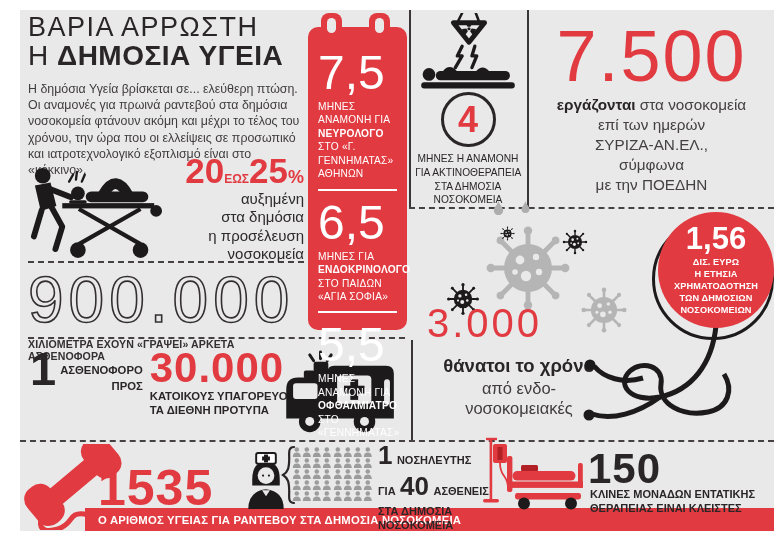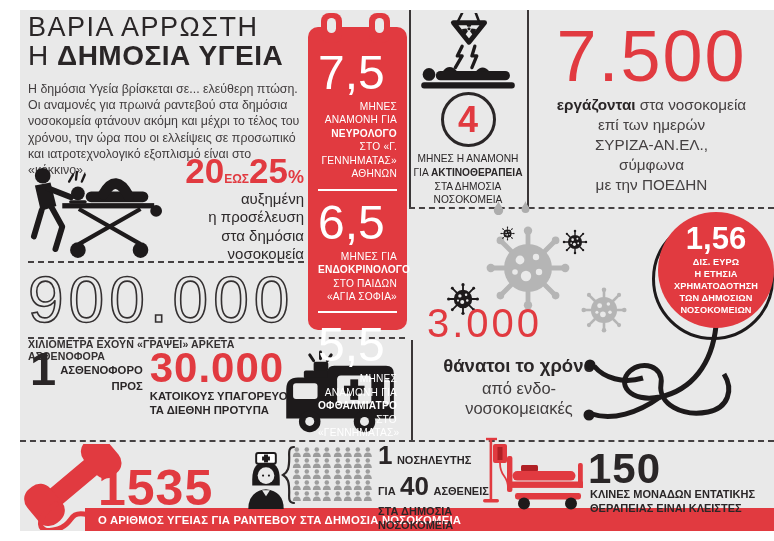--- a/index.html
+++ b/index.html
@@ -38,31 +38,31 @@
   .amb-right{margin-left:7px;}
   .amb-30000{font-size:42px;font-weight:800;color:#e13a40;line-height:0.9;letter-spacing:1px;}
   .amb-caption{font-size:11.3px;font-weight:700;line-height:1.3;margin-top:2px;}
 
   
   .calendar{left:308px;top:27px;width:99px;height:303px;background:#e13a40;border-radius:10px;}
   .cal-tab{position:absolute;top:-14px;width:21px;height:30px;background:#e13a40;border-radius:8px;}
   .cal-tab .hole{position:absolute;left:6px;top:5px;width:9px;height:15px;border-radius:5px;background:#e9e9e9;}
   .cal-entry{padding:6px 10px 0 10px;color:#fff;}
   .cal-val{font-size:48px;font-weight:400;line-height:1.02;}
-  .cal-txt{font-size:10.2px;line-height:1.32;margin-top:2px;letter-spacing:0.2px;text-align:right;}
+  .cal-txt{font-size:10.2px;line-height:1.32;margin-top:2px;letter-spacing:0.2px;}
   .cal-txt b{font-weight:800;}
   .cal-sep{border-top:2px solid #fff;margin:8px 10px 2px 10px;}
 
   
   .radio-col{left:411px;top:10px;width:114px;height:197px;text-align:center;}
   .circle4{width:49px;height:49px;border:3px solid #2a2627;border-radius:50%;margin:1px auto 5px auto;
            display:flex;align-items:center;justify-content:center;}
   .circle4 span{font-size:36px;font-weight:800;color:#e13a40;line-height:1;}
   .radio-txt{font-size:10.2px;line-height:1.35;color:#2a2627;}
-  .radio-txt b{font-weight:700;}
+  .radio-txt b{font-weight:400;}
 
   
   .staff-col{left:529px;top:10px;width:245px;height:197px;text-align:center;}
   .staff-val{font-size:72px;font-weight:400;color:#e13a40;letter-spacing:2px;line-height:1;margin-top:10px;}
   .staff-lines{font-size:15.3px;color:#454142;line-height:1.3;margin-top:3px;}
   .staff-lines b{font-weight:700;color:#2a2627;}
 
   
   .deaths-val{font-size:40px;font-weight:400;color:#e13a40;letter-spacing:3px;line-height:1;}
   .deaths-lines{width:190px;text-align:center;font-size:16.5px;line-height:1.22;color:#413d3e;}
@@ -176,22 +176,22 @@
     <rect x="33" y="48" width="94" height="5.4"></rect>
     <circle cx="129" cy="56" r="6"></circle>
     <path d="M50 54 L113 90 M113 54 L50 90" stroke="#1d1a1b" stroke-width="4.4" fill="none"></path>
     <circle cx="49" cy="96" r="8"></circle>
       <circle cx="113" cy="96" r="8"></circle>
   </svg>
   <div class="abs att-text" style="left:134px;top:153px;">
     <div class="att-nums"><span class="att-big">20</span><span class="att-small">ΕΩΣ</span><span class="att-big">25</span><span class="att-pct">%</span></div>
     <div class="att-caption">
       <div>αυξημένη</div>
+      <div>στα δημόσια</div>
       <div>η προσέλευση</div>
-      <div>στα δημόσια</div>
       <div>νοσοκομεία</div>
     </div>
   </div>
 
   <div class="abs" style="left:28px;top:268px;width:285px;">
     <div class="km-value">900.000</div>
     <div class="km-caption">ΧΙΛΙΟΜΕΤΡΑ ΕΧΟΥΝ «ΓΡΑΨΕΙ» ΑΡΚΕΤΑ ΑΣΘΕΝΟΦΟΡΑ</div>
   </div>
 
   <div class="abs amb-row" style="left:30px;top:349px;">

